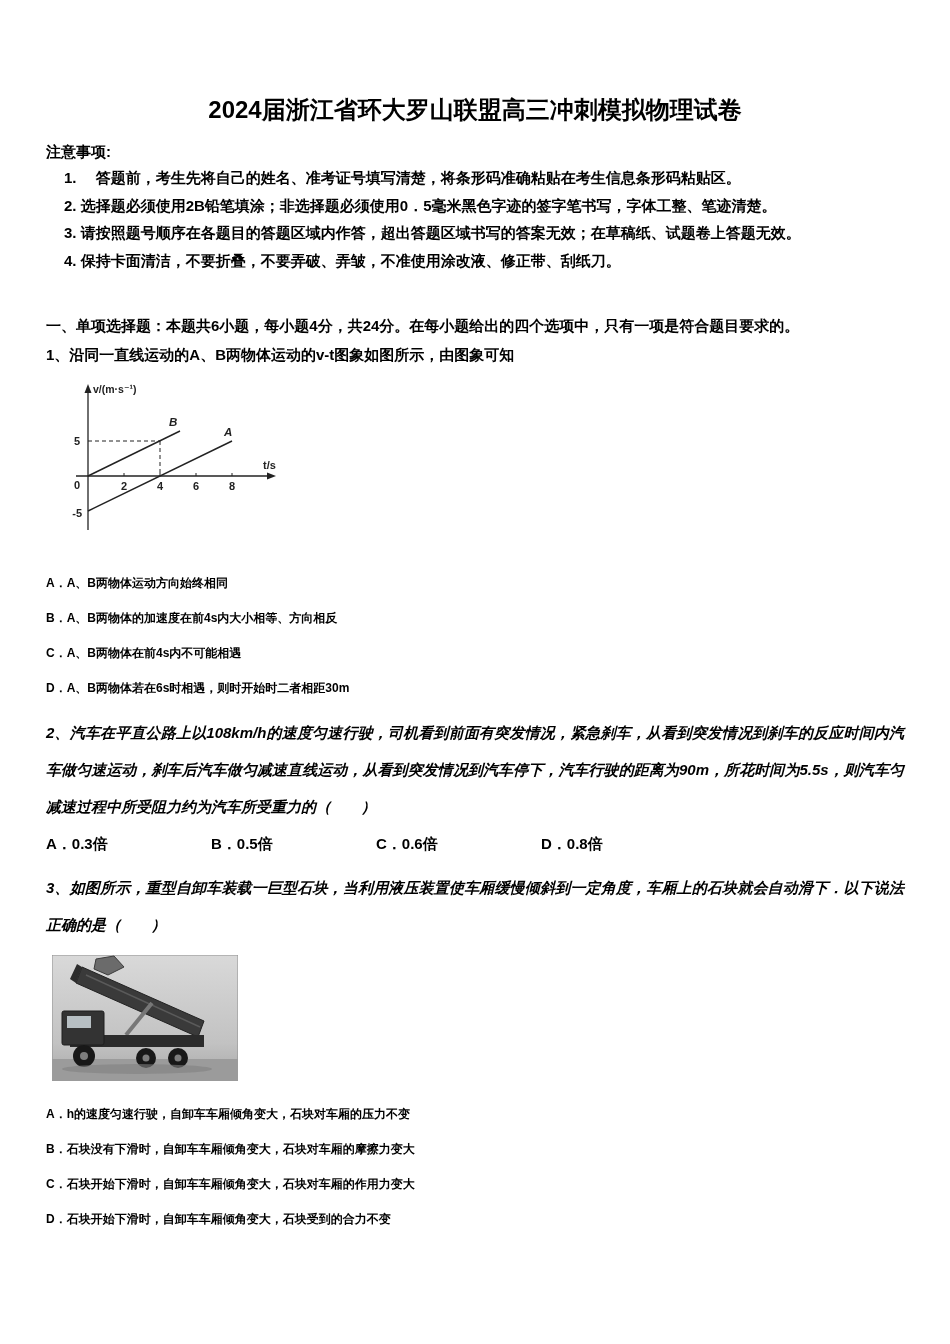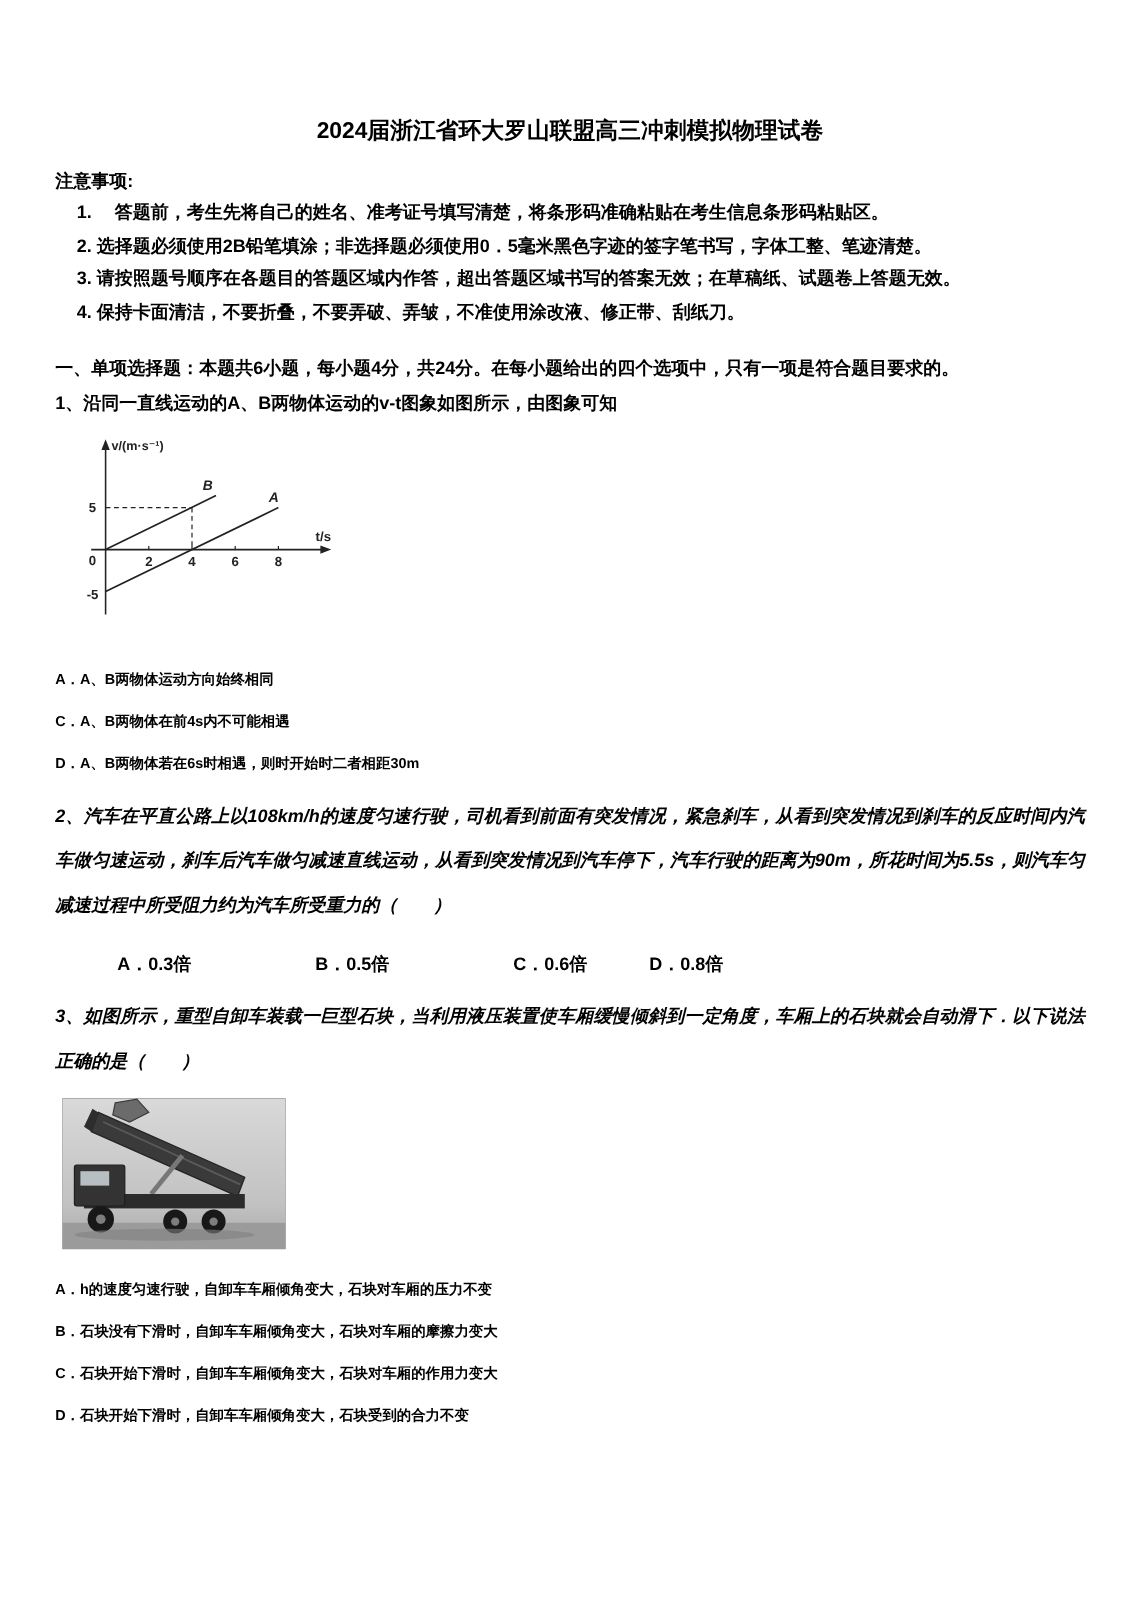--- a/index.html
+++ b/index.html
@@ -8,34 +8,34 @@
     width:950px;height:1344px;
     box-sizing:border-box;
     padding:96px 46px 0 46px;
     font-family:"Liberation Sans","DejaVu Sans",sans-serif;
     color:#000;
     font-weight:600;
     background:#fff;
     overflow:hidden;
   }
   .title{
-    font-size:19px;
+    font-size:24px;
     font-weight:700;
     text-align:center;
     margin:0 0 16px 0;
     line-height:28px;
   }
   .notice-heading{font-size:15px;line-height:24px;}
   .notice-item{font-size:15px;line-height:27.5px;padding-left:18px;}
-  .section-heading{font-size:15px;line-height:24px;margin-top:22px;}
+  .section-heading{font-size:15px;line-height:24px;margin-top:40px;}
   .stem{font-size:15px;line-height:26px;margin-top:4px;}
   .stem.para{line-height:37px;text-align:justify;margin-top:8px;font-style:italic;}
   .options-col{margin-top:16px;}
   .options-col .option{font-size:12px;line-height:35px;}
-  .options-row{display:flex;font-size:15px;line-height:34px;margin-top:14px;text-align:center;}
+  .options-row{display:flex;font-size:15px;line-height:34px;margin-top:2px;}
   .options-row .opt{width:165px;}
   .options-row .opt:last-child{width:auto;}
   .graph-wrap{margin:10px 0 0 10px;width:236px;}
   .photo-wrap{margin:12px 0 2px 6px;width:186px;height:126px;}
   .photo-wrap svg{display:block;}
   svg text{font-family:"Liberation Sans","DejaVu Sans",sans-serif;}
 </style>
 </head>
 <body>
 
@@ -86,20 +86,21 @@
         <line x1="32" y1="98" x2="124" y2="53" stroke="#222" stroke-width="1.4"></line>
         <text x="113" y="48" font-size="11.5" font-style="italic" fill="#222">B</text>
 
         <line x1="32" y1="133" x2="176" y2="63" stroke="#222" stroke-width="1.4"></line>
         <text x="168" y="58" font-size="11.5" font-style="italic" fill="#222">A</text>
       </svg>
     </div>
 
     <div class="options-col">
       <div class="option">A．A、B两物体运动方向始终相同</div>
+      <div class="option">B．A、B两物体的加速度在前4s内大小相等、方向相反</div>
       <div class="option">C．A、B两物体在前4s内不可能相遇</div>
       <div class="option">D．A、B两物体若在6s时相遇，则时开始时二者相距30m</div>
     </div>
   </div>
 
   <div class="question">
     <div class="stem para">2、汽车在平直公路上以108km/h的速度匀速行驶，司机看到前面有突发情况，紧急刹车，从看到突发情况到刹车的反应时间内汽车做匀速运动，刹车后汽车做匀减速直线运动，从看到突发情况到汽车停下，汽车行驶的距离为90m，所花时间为5.5s，则汽车匀减速过程中所受阻力约为汽车所受重力的（　　）</div>
     <div class="options-row">
       <span class="opt">A．0.3倍</span>
       <span class="opt">B．0.5倍</span>

